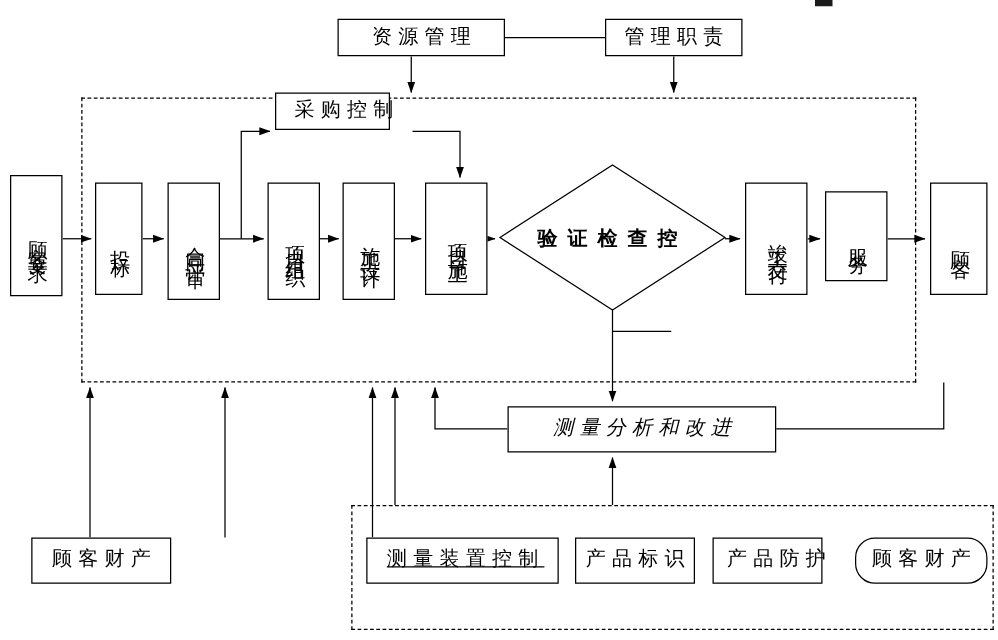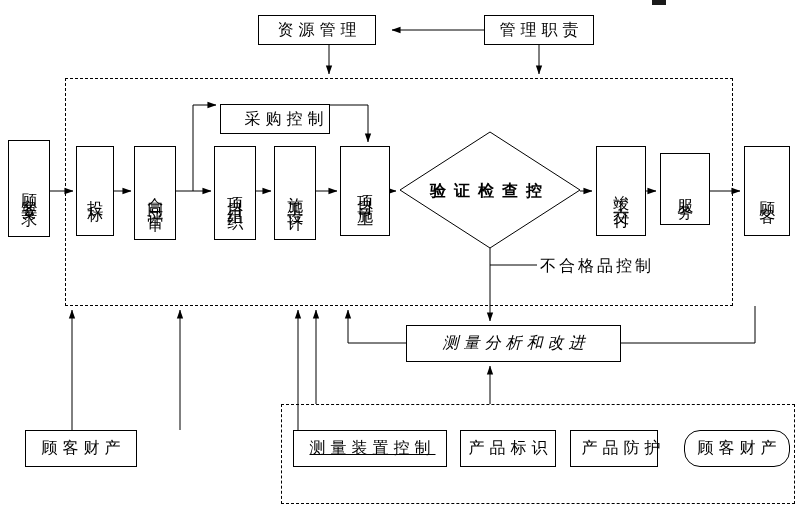--- a/index.html
+++ b/index.html
@@ -63,37 +63,37 @@
     <path class="conn" d="M755,306 L755,343 L588,343"></path>
     <path class="conn" d="M406,343 L348,343 L348,310"></path>
 
     <path class="conn" d="M72,430 L72,310"></path>
     <path class="conn" d="M180,430 L180,310"></path>
     <path class="conn" d="M298,430 L298,310"></path>
     <path class="conn" d="M316,404 L316,310"></path>
     <path class="conn" d="M490,404 L490,366"></path>
   </svg>
 
-  <div class="box hbox" style="left:258px; top:15px; width:118px; height:30px;align-items:center;">
+  <div class="box hbox" style="left:270px; top:15px; width:134px; height:30px;align-items:center;">
     <span>资源管理</span>
   </div>
   <div class="box hbox" style="left:484px; top:15px; width:110px; height:30px;">
     <span>管理职责</span>
   </div>
 
   <div class="box vbox" style="left:8px; top:140px; width:42px; height:97px;">
     <span class="vtext">顾客要求</span>
   </div>
   <div class="box vbox" style="left:76px; top:146px; width:38px; height:90px;">
     <span class="vtext">投标</span>
   </div>
   <div class="box vbox" style="left:134px; top:146px; width:42px; height:94px;">
     <span class="vtext">合同评审</span>
   </div>
-  <div class="box hbox" style="left:220px; top:104px; width:110px; height:30px;padding-left:18px;">
+  <div class="box hbox" style="left:220px; top:74px; width:92px; height:30px;padding-left:18px;">
     <span>采购控制</span>
   </div>
   <div class="box vbox" style="left:214px; top:146px; width:42px; height:94px;">
     <span class="vtext">项目组织</span>
   </div>
   <div class="box vbox" style="left:274px; top:146px; width:42px; height:94px;">
     <span class="vtext">施工设计</span>
   </div>
   <div class="box vbox" style="left:340px; top:146px; width:50px; height:90px;">
     <span class="vtext">项目施工</span>
@@ -104,21 +104,20 @@
   <div class="box vbox" style="left:596px; top:146px; width:50px; height:90px;">
     <span class="vtext">竣工交付</span>
   </div>
   <div class="box vbox" style="left:660px; top:153px; width:50px; height:72px;">
     <span class="vtext">服务</span>
   </div>
   <div class="box vbox" style="left:744px; top:146px; width:46px; height:90px;">
     <span class="vtext">顾客</span>
   </div>
 
-  <div class="floating-label" style="left:540px; top:256px;">不合格品控制</div>
 
   <div class="box hbox" style="left:406px; top:325px; width:215px; height:37px;font-style:italic;">
     <span>测量分析和改进</span>
   </div>
   <div class="box hbox" style="left:25px; top:430px; width:112px; height:37px;">
     <span>顾客财产</span>
   </div>
   <div class="box hbox" style="left:293px; top:430px; width:154px; height:37px;text-decoration:underline;">
     <span>测量装置控制</span>
   </div>

